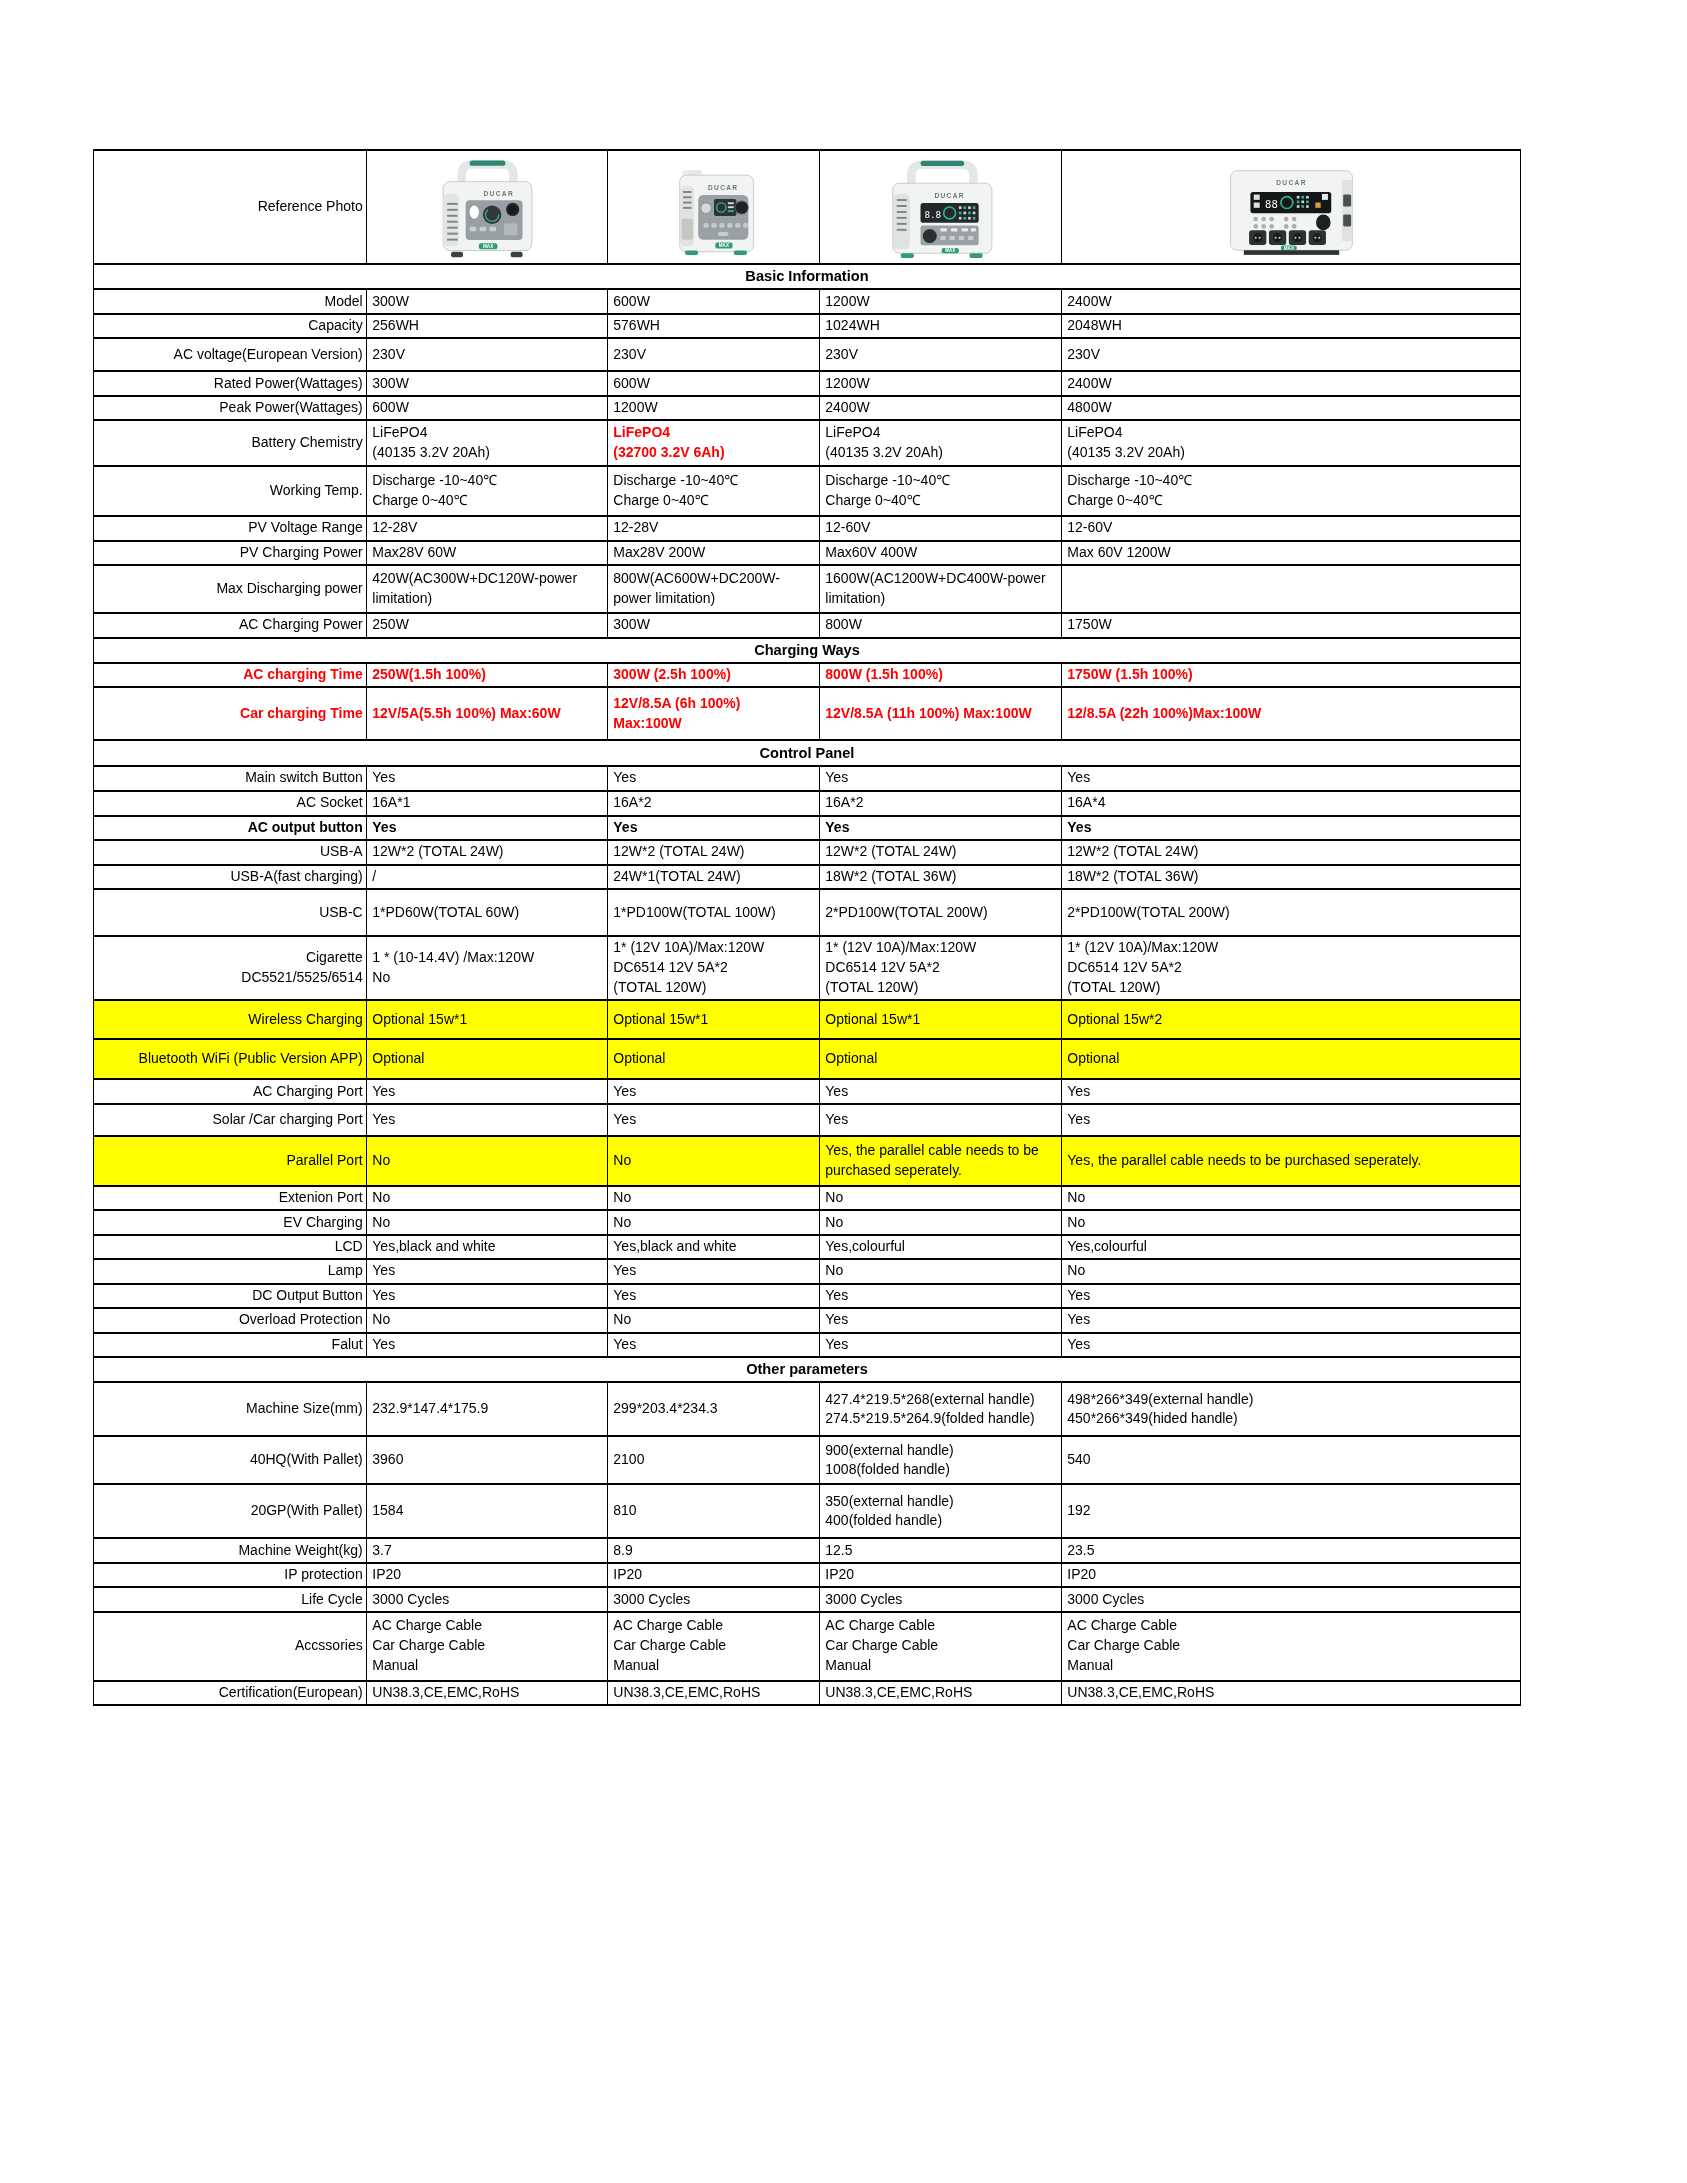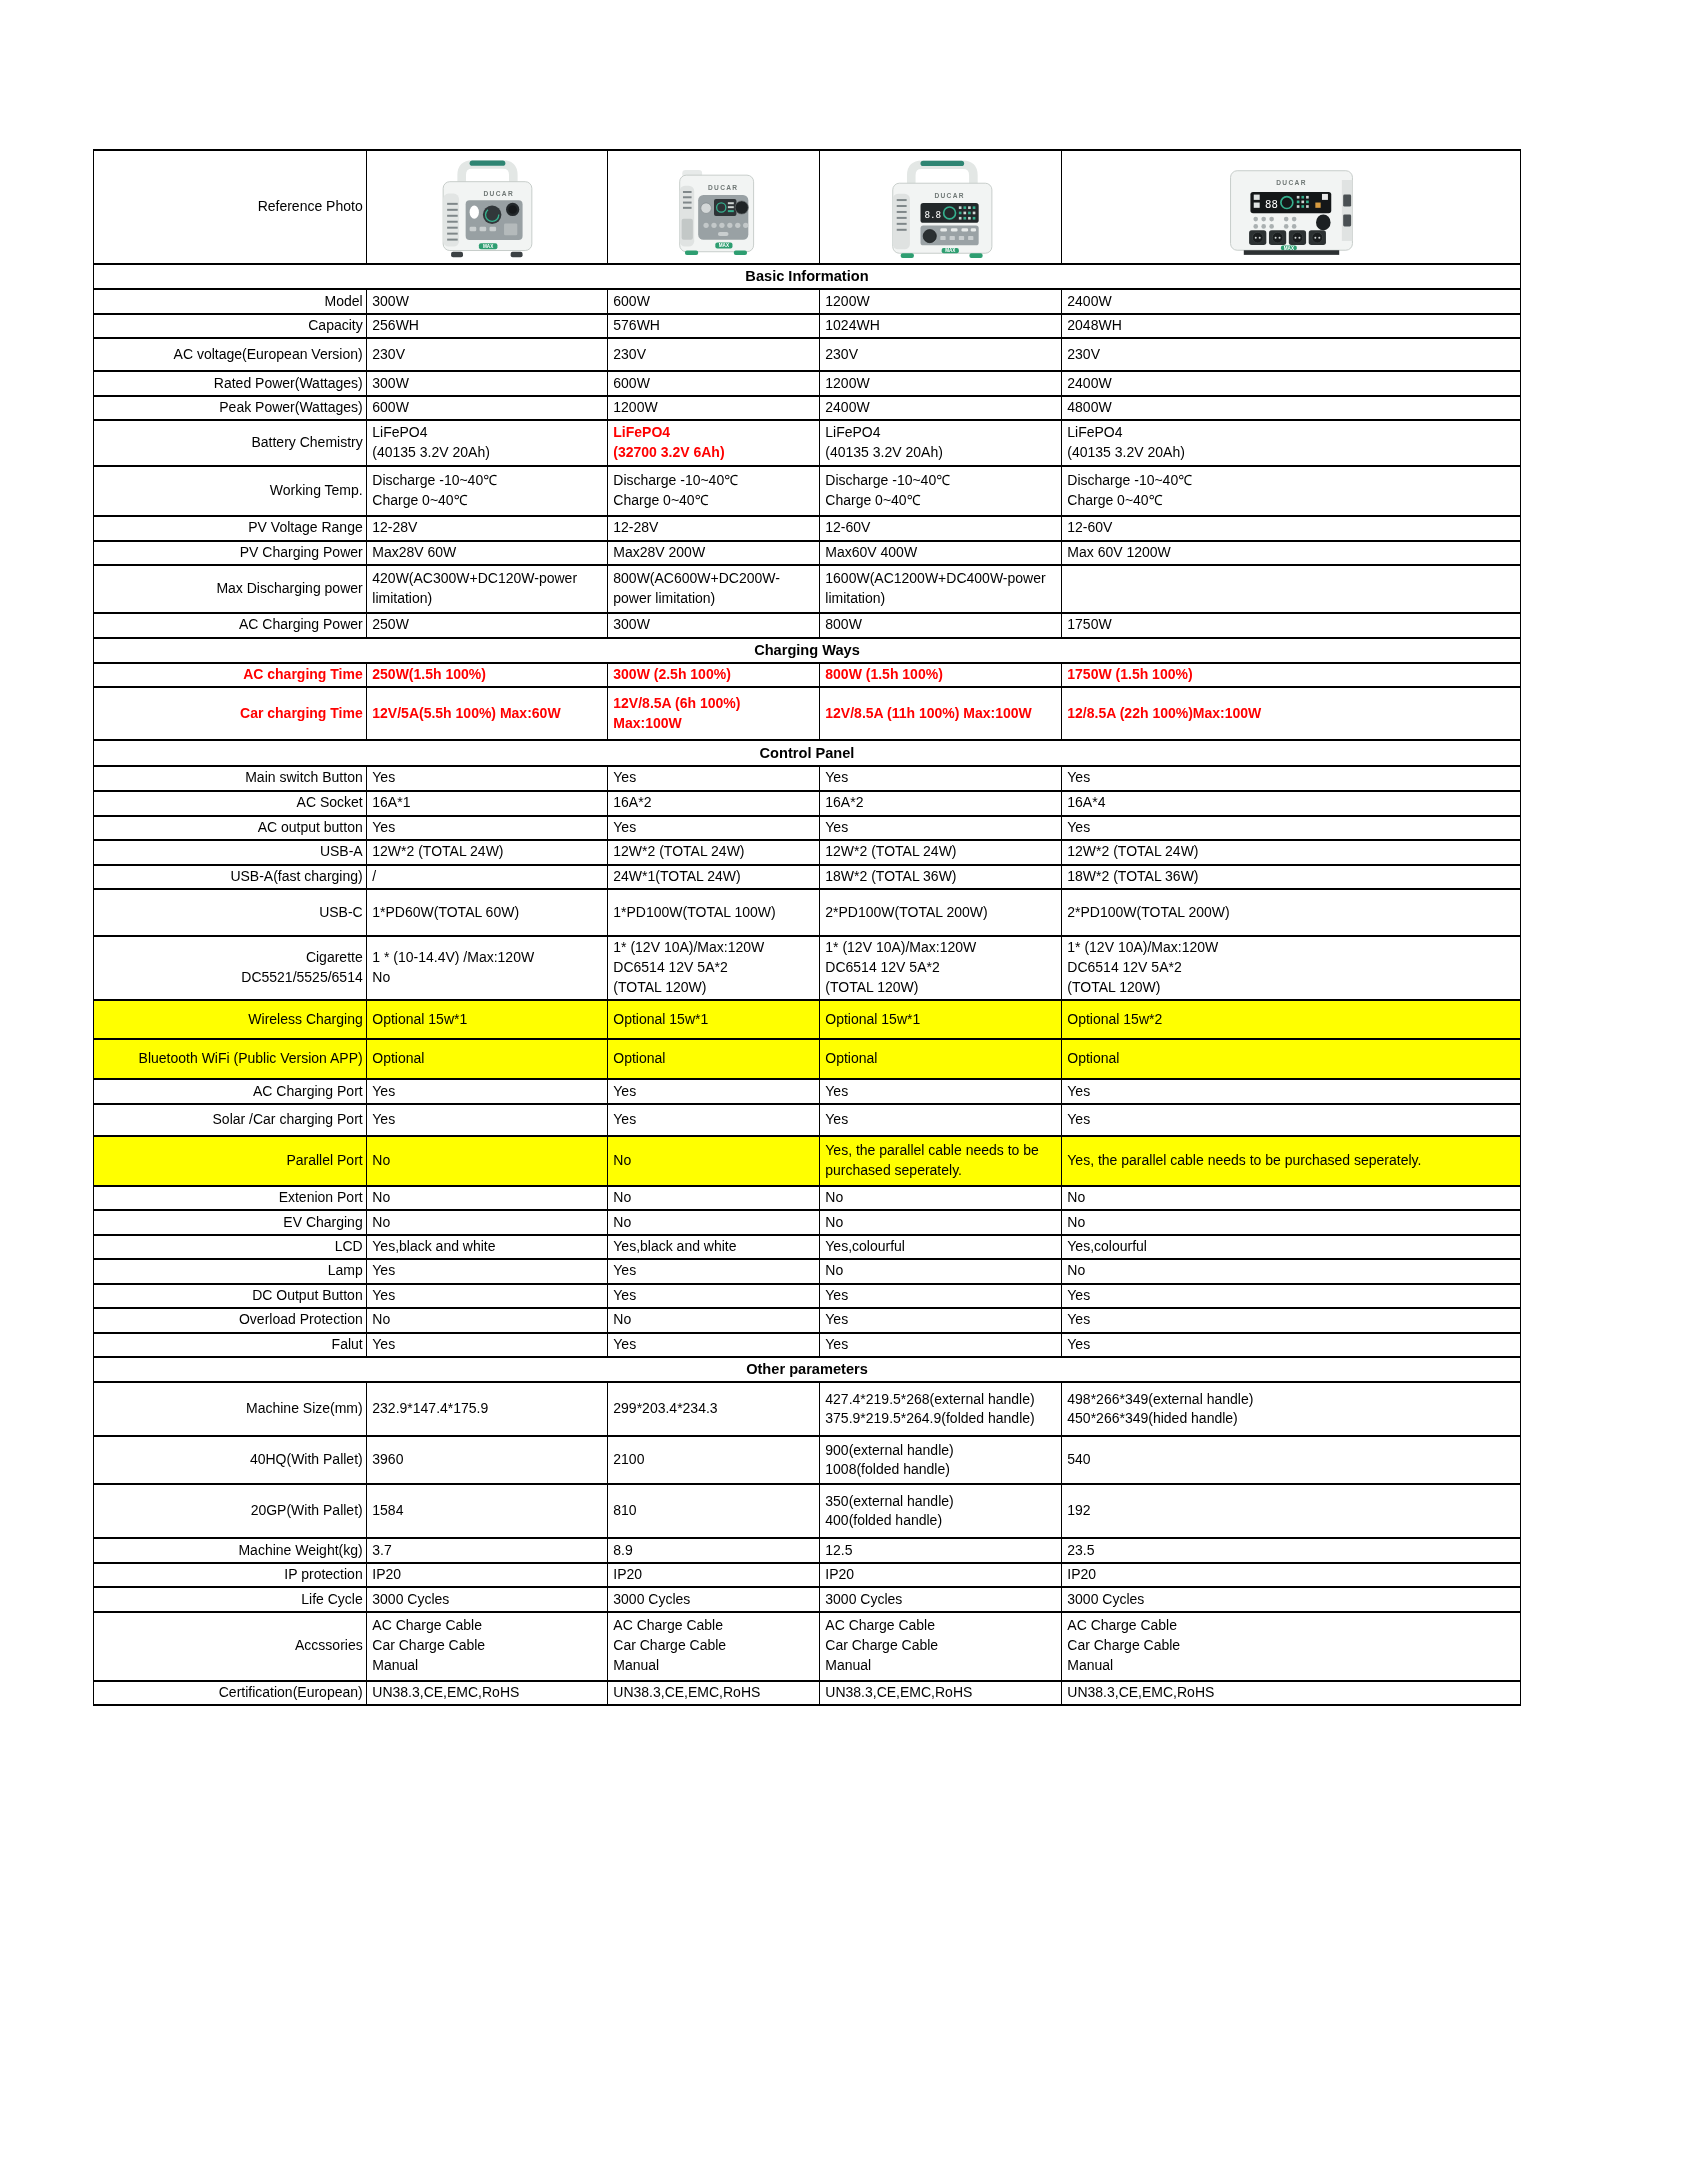--- a/index.html
+++ b/index.html
@@ -335,21 +335,21 @@
           <td class="val">Yes</td>
           <td class="val">Yes</td>
         </tr>
         <tr style="height: 25px;">
           <td class="lbl">AC Socket</td>
           <td class="val">16A*1</td>
           <td class="val">16A*2</td>
           <td class="val">16A*2</td>
           <td class="val">16A*4</td>
         </tr>
-        <tr style="height: 21px;">
+        <tr style="height: 21px; font-weight: bold;">
           <td class="lbl">AC output button</td>
           <td class="val">Yes</td>
           <td class="val">Yes</td>
           <td class="val">Yes</td>
           <td class="val">Yes</td>
         </tr>
         <tr style="height: 20.5px;">
           <td class="lbl">USB-A</td>
           <td class="val">12W*2  (TOTAL 24W)</td>
           <td class="val">12W*2  (TOTAL 24W)</td>
@@ -470,21 +470,21 @@
           <td class="val">Yes</td>
         </tr>
         <tr class="section" style="height: 23px;">
           <td colspan="5">Other parameters</td>
         </tr>
         <tr style="height: 54px;">
           <td class="lbl">Machine Size(mm)</td>
           <td class="val">232.9*147.4*175.9</td>
           <td class="val">299*203.4*234.3</td>
           <td class="val">427.4*219.5*268(external handle)
-375.9*219.5*264.9(folded handle)</td>
+274.5*219.5*264.9(folded handle)</td>
           <td class="val">498*266*349(external handle)
 450*266*349(hided handle)</td>
         </tr>
         <tr style="height: 48px;">
           <td class="lbl">40HQ(With Pallet)</td>
           <td class="val">3960</td>
           <td class="val">2100</td>
           <td class="val">900(external handle)
 1008(folded handle)</td>
           <td class="val">540</td>

